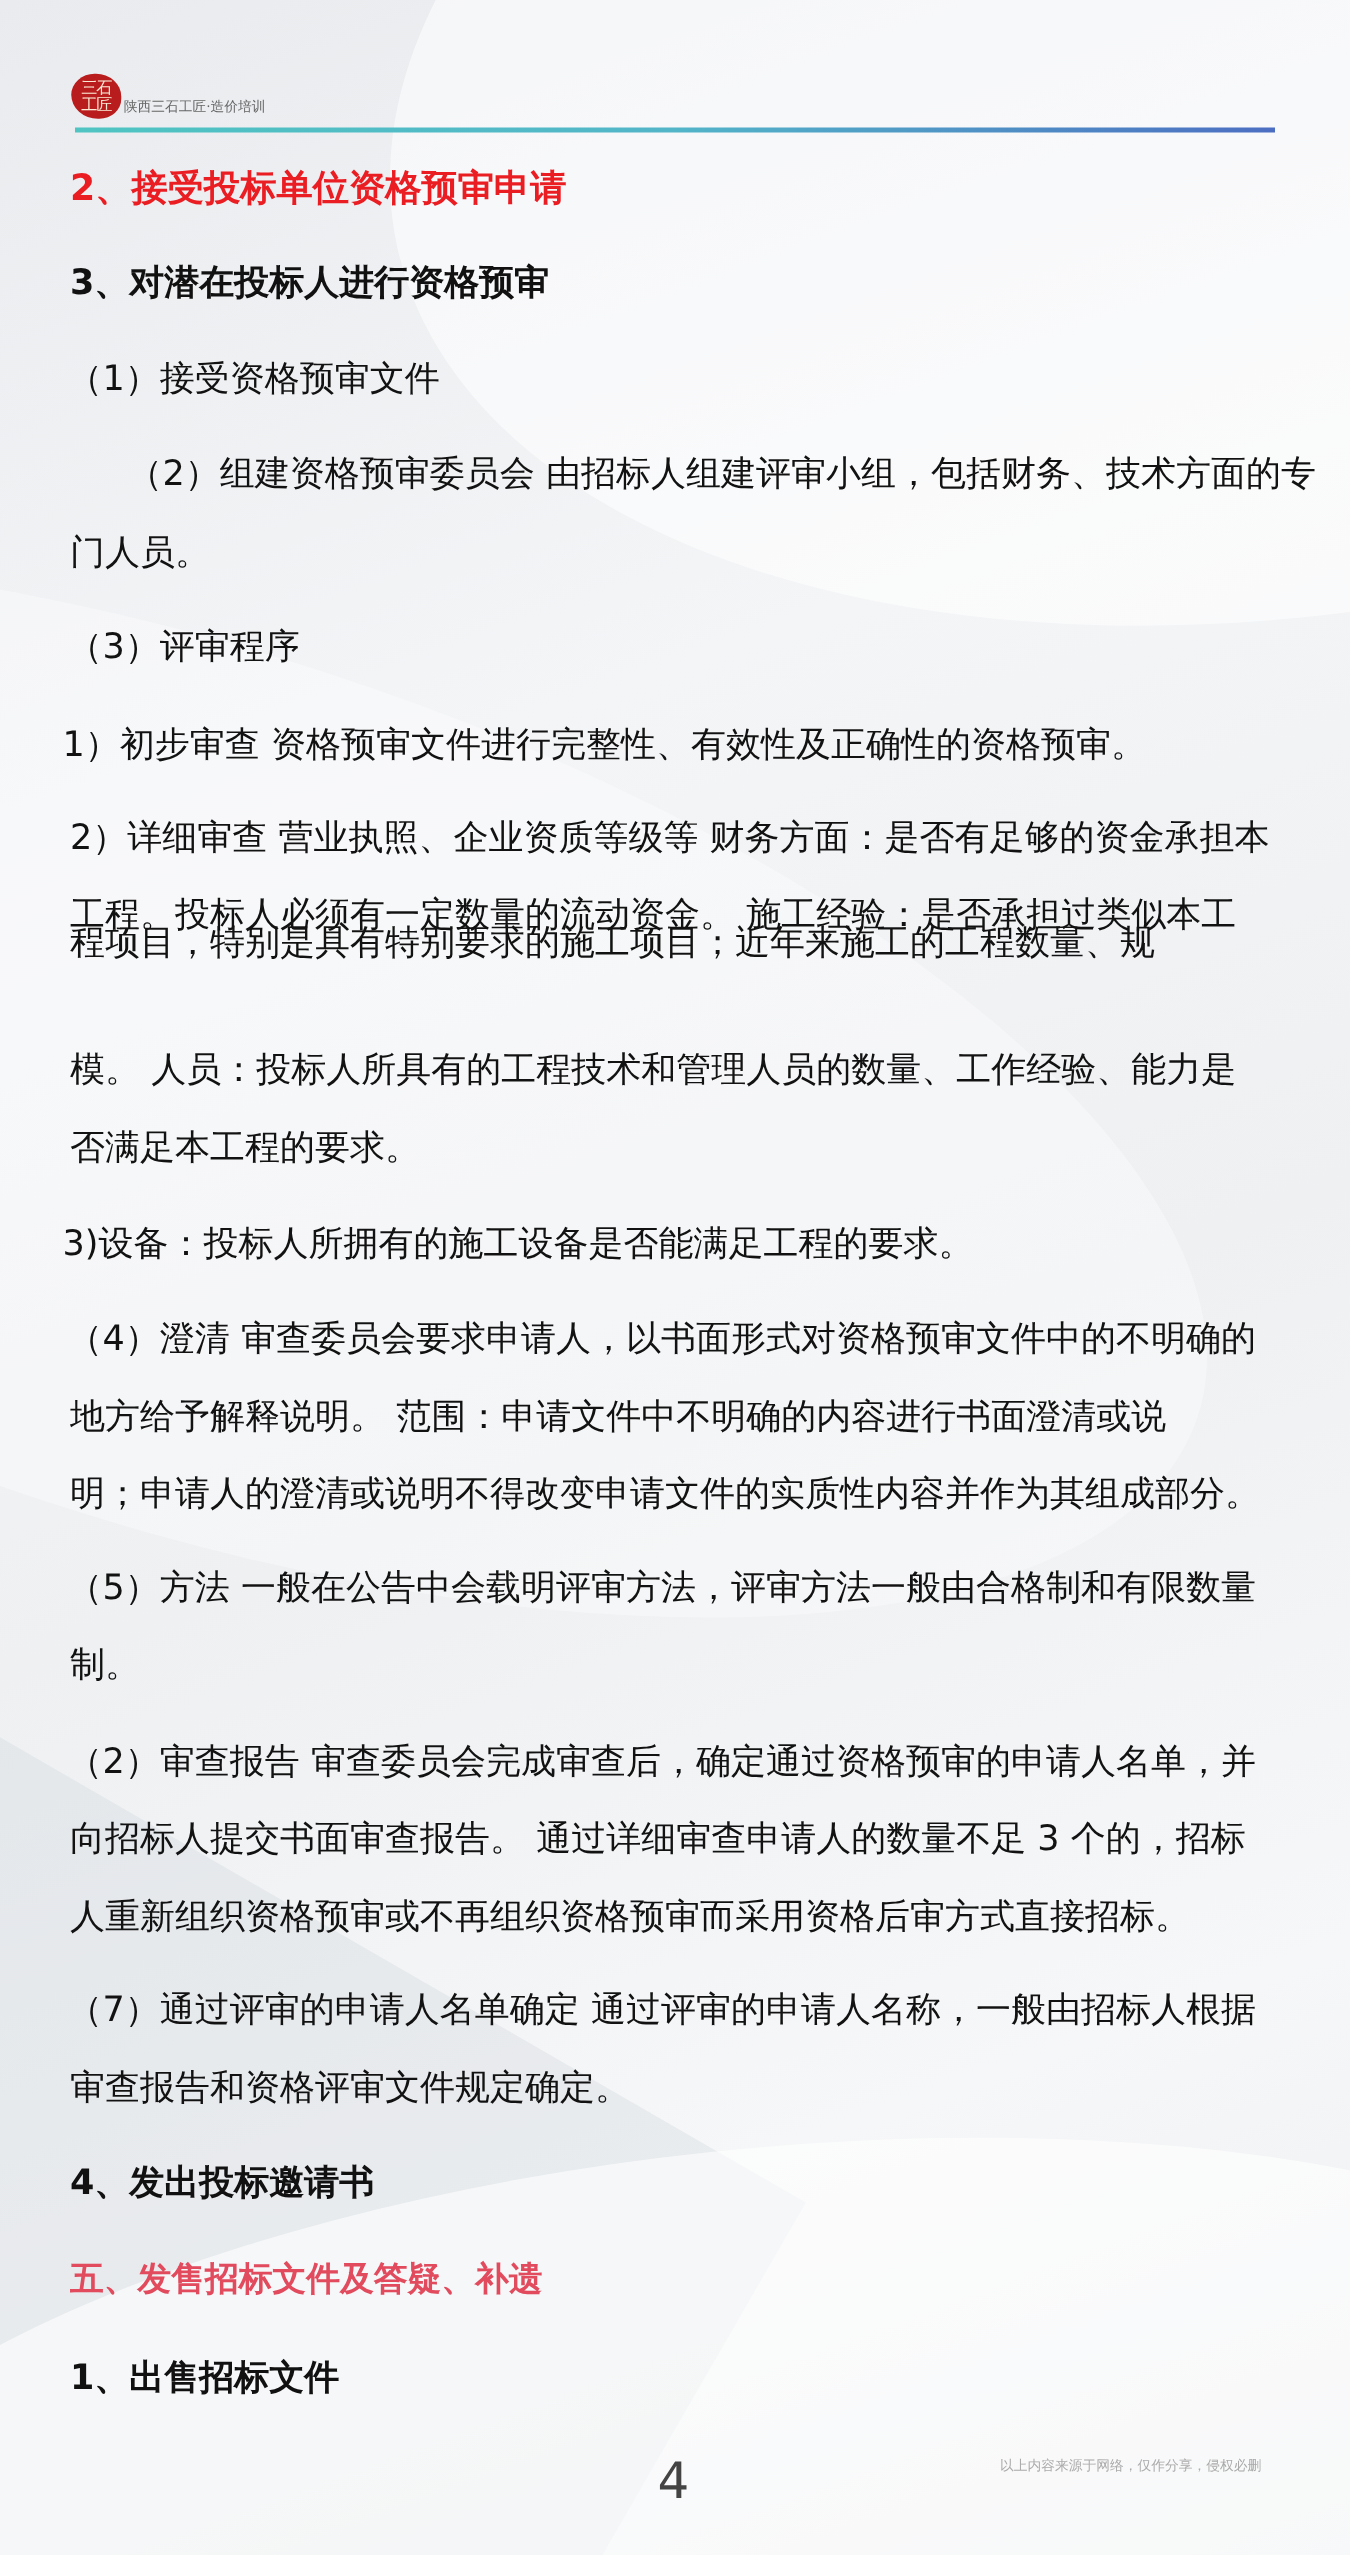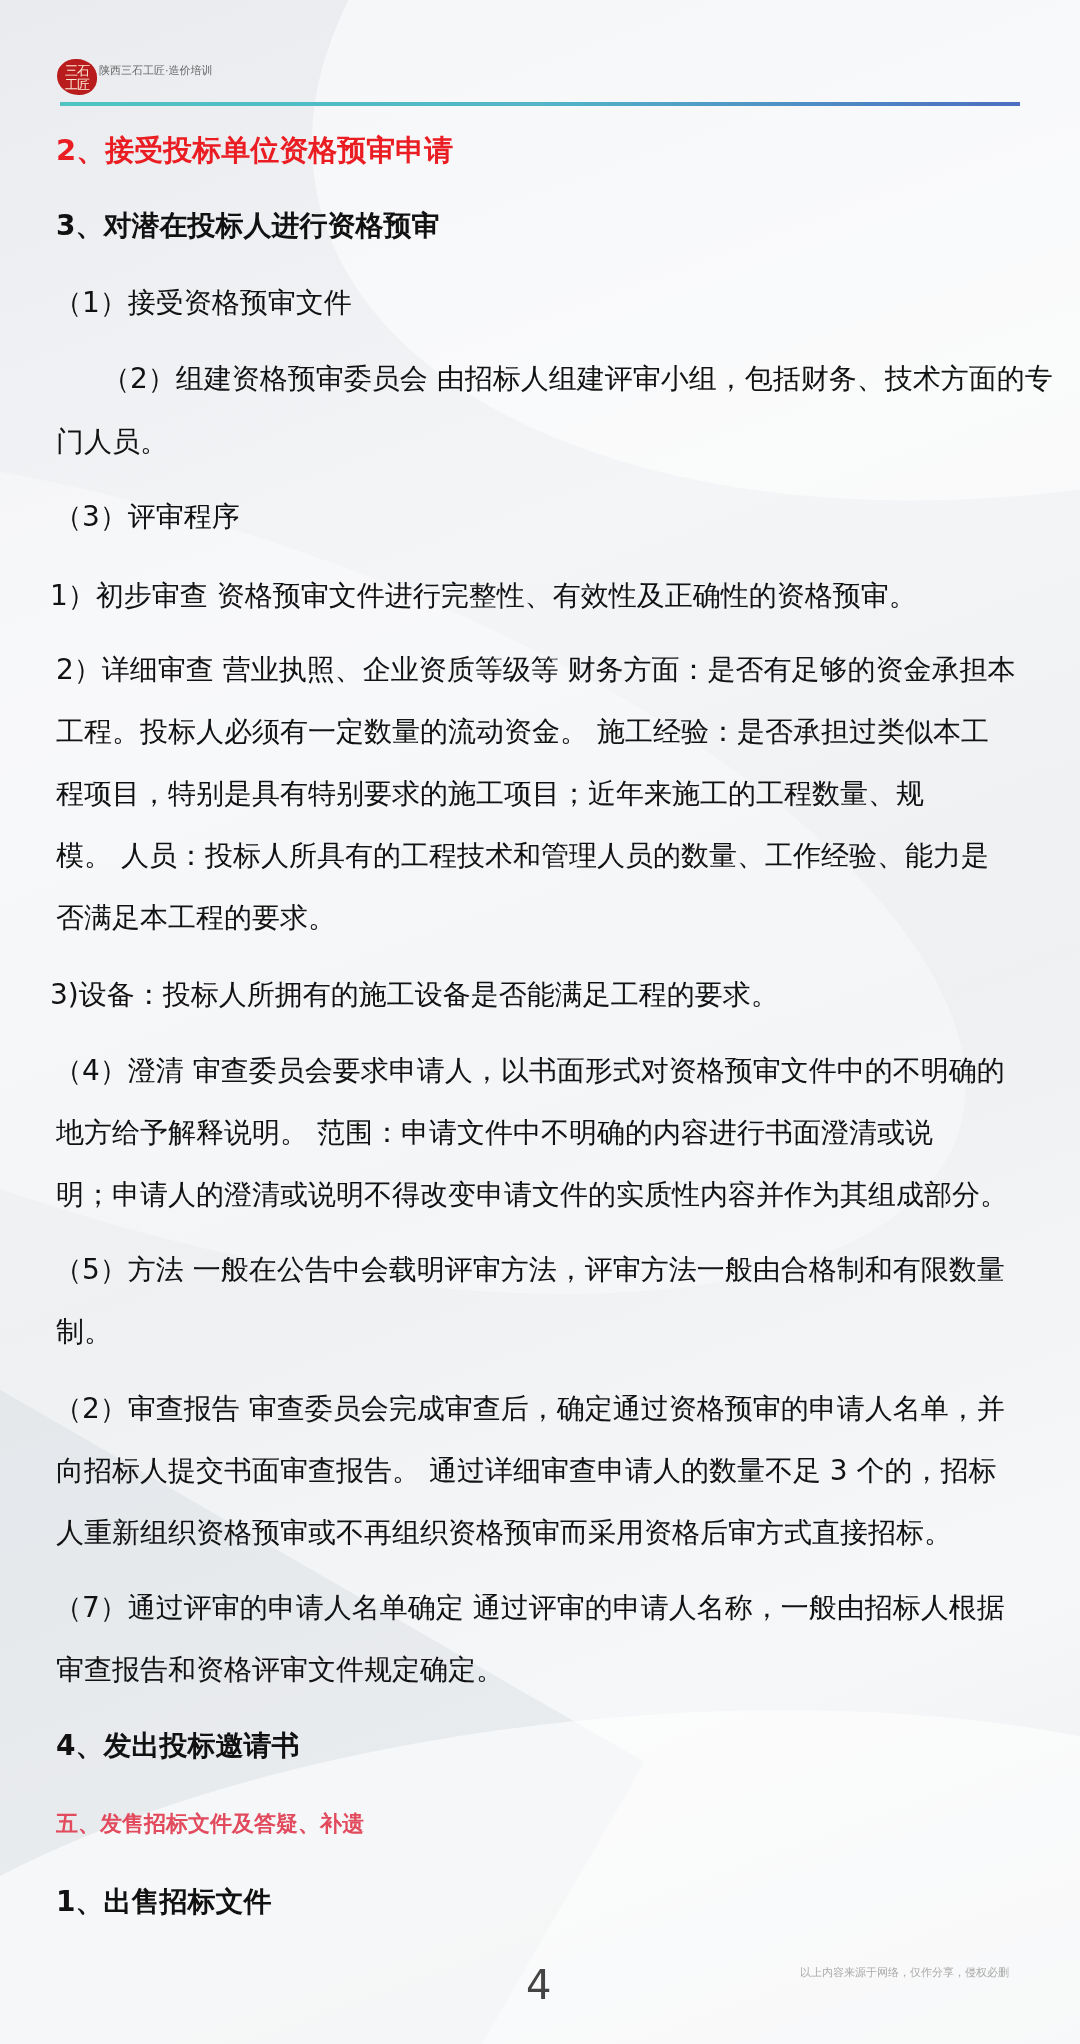--- a/index.html
+++ b/index.html
@@ -19,32 +19,32 @@
   .w4 { width: 900px; height: 1300px; left: -520px; top: 1450px; background: rgba(210,214,220,0.35); transform: rotate(30deg); border-radius: 0; }
 
   .header { position: absolute; left: 57px; top: 55px; height: 40px; display: flex; align-items: flex-end; }
   .logo {
     width: 40px; height: 36px; border-radius: 48% 52% 45% 55%;
     background: #b91c1c; color: #fbe9d6; font-family: "DejaVu Serif", serif;
     font-size: 13px; line-height: 14px; text-align: center;
     display: flex; align-items: center; justify-content: center; letter-spacing: -1px;
     padding-top: 2px; box-sizing: border-box; white-space: pre;
   }
-  .brand { font-size: 11px; color: #666; margin-left: 2px; margin-bottom: 17px; }
+  .brand { font-size: 11px; color: #666; margin-left: 2px; margin-bottom: 2px; }
   .rule {
     position: absolute; left: 60px; top: 102px; width: 960px; height: 4px;
     background: linear-gradient(90deg, #4fc4c2 0%, #52b5c8 50%, #4c6ec2 100%);
   }
 
   .line {
     position: absolute; left: 56px; font-size: 28px; line-height: 36px; white-space: nowrap;
     color: #121212;
   }
   .h-red { color: #ea1d23; font-weight: bold; font-size: 29px; }
-  .h-pink { color: #e14b5d; font-weight: bold; font-size: 22px; }
+  .h-pink { color: #e14b5d; font-weight: bold; font-size: 27px; }
   .h-black { color: #111; font-weight: bold; font-size: 28px; }
 
   .page-num { position: absolute; left: 526px; top: 1962px; font-size: 40px; color: #444; }
   .disclaimer { position: absolute; left: 800px; top: 1965px; font-size: 11px; color: #aaa; }
 </style>
 </head>
 <body>
 
 <div class="bg-wave w4"></div>
 <div class="bg-wave w1"></div>
@@ -61,21 +61,21 @@
 <div id="content">
     <div class="line h-red" style="top: 132px;">2、接受投标单位资格预审申请</div>
     <div class="line h-black" style="top: 208px; text-align: center;">3、对潜在投标人进行资格预审</div>
     <div class="line" style="top: 285px; left: 54px;">（1）接受资格预审文件</div>
     <div class="line" style="top: 361px; left: 54px; margin-left: 48px;">（2）组建资格预审委员会 由招标人组建评审小组，包括财务、技术方面的专</div>
     <div class="line" style="top: 424px; text-align: center;">门人员。</div>
     <div class="line" style="top: 499px; left: 54px;">（3）评审程序</div>
     <div class="line" style="top: 578px; left: 50px;">1）初步审查 资格预审文件进行完整性、有效性及正确性的资格预审。</div>
     <div class="line" style="top: 652px;">2）详细审查 营业执照、企业资质等级等 财务方面：是否有足够的资金承担本</div>
     <div class="line" style="top: 714px;">工程。投标人必须有一定数量的流动资金。 施工经验：是否承担过类似本工</div>
-    <div class="line" style="top: 776px; text-align: right;">程项目，特别是具有特别要求的施工项目；近年来施工的工程数量、规</div>
+    <div class="line" style="top: 736px; text-align: right;">程项目，特别是具有特别要求的施工项目；近年来施工的工程数量、规</div>
     <div class="line" style="top: 838px;">模。 人员：投标人所具有的工程技术和管理人员的数量、工作经验、能力是</div>
     <div class="line" style="top: 900px;">否满足本工程的要求。</div>
     <div class="line" style="top: 977px; left: 50px;">3)设备：投标人所拥有的施工设备是否能满足工程的要求。</div>
     <div class="line" style="top: 1053px; left: 54px;">（4）澄清 审查委员会要求申请人，以书面形式对资格预审文件中的不明确的</div>
     <div class="line" style="top: 1115px;">地方给予解释说明。 范围：申请文件中不明确的内容进行书面澄清或说</div>
     <div class="line" style="top: 1177px;">明；申请人的澄清或说明不得改变申请文件的实质性内容并作为其组成部分。</div>
     <div class="line" style="top: 1252px; left: 54px;">（5）方法 一般在公告中会载明评审方法，评审方法一般由合格制和有限数量</div>
     <div class="line" style="top: 1314px;">制。</div>
     <div class="line" style="top: 1391px; left: 54px;">（2）审查报告 审查委员会完成审查后，确定通过资格预审的申请人名单，并</div>
     <div class="line" style="top: 1453px;">向招标人提交书面审查报告。 通过详细审查申请人的数量不足 3 个的，招标</div>

